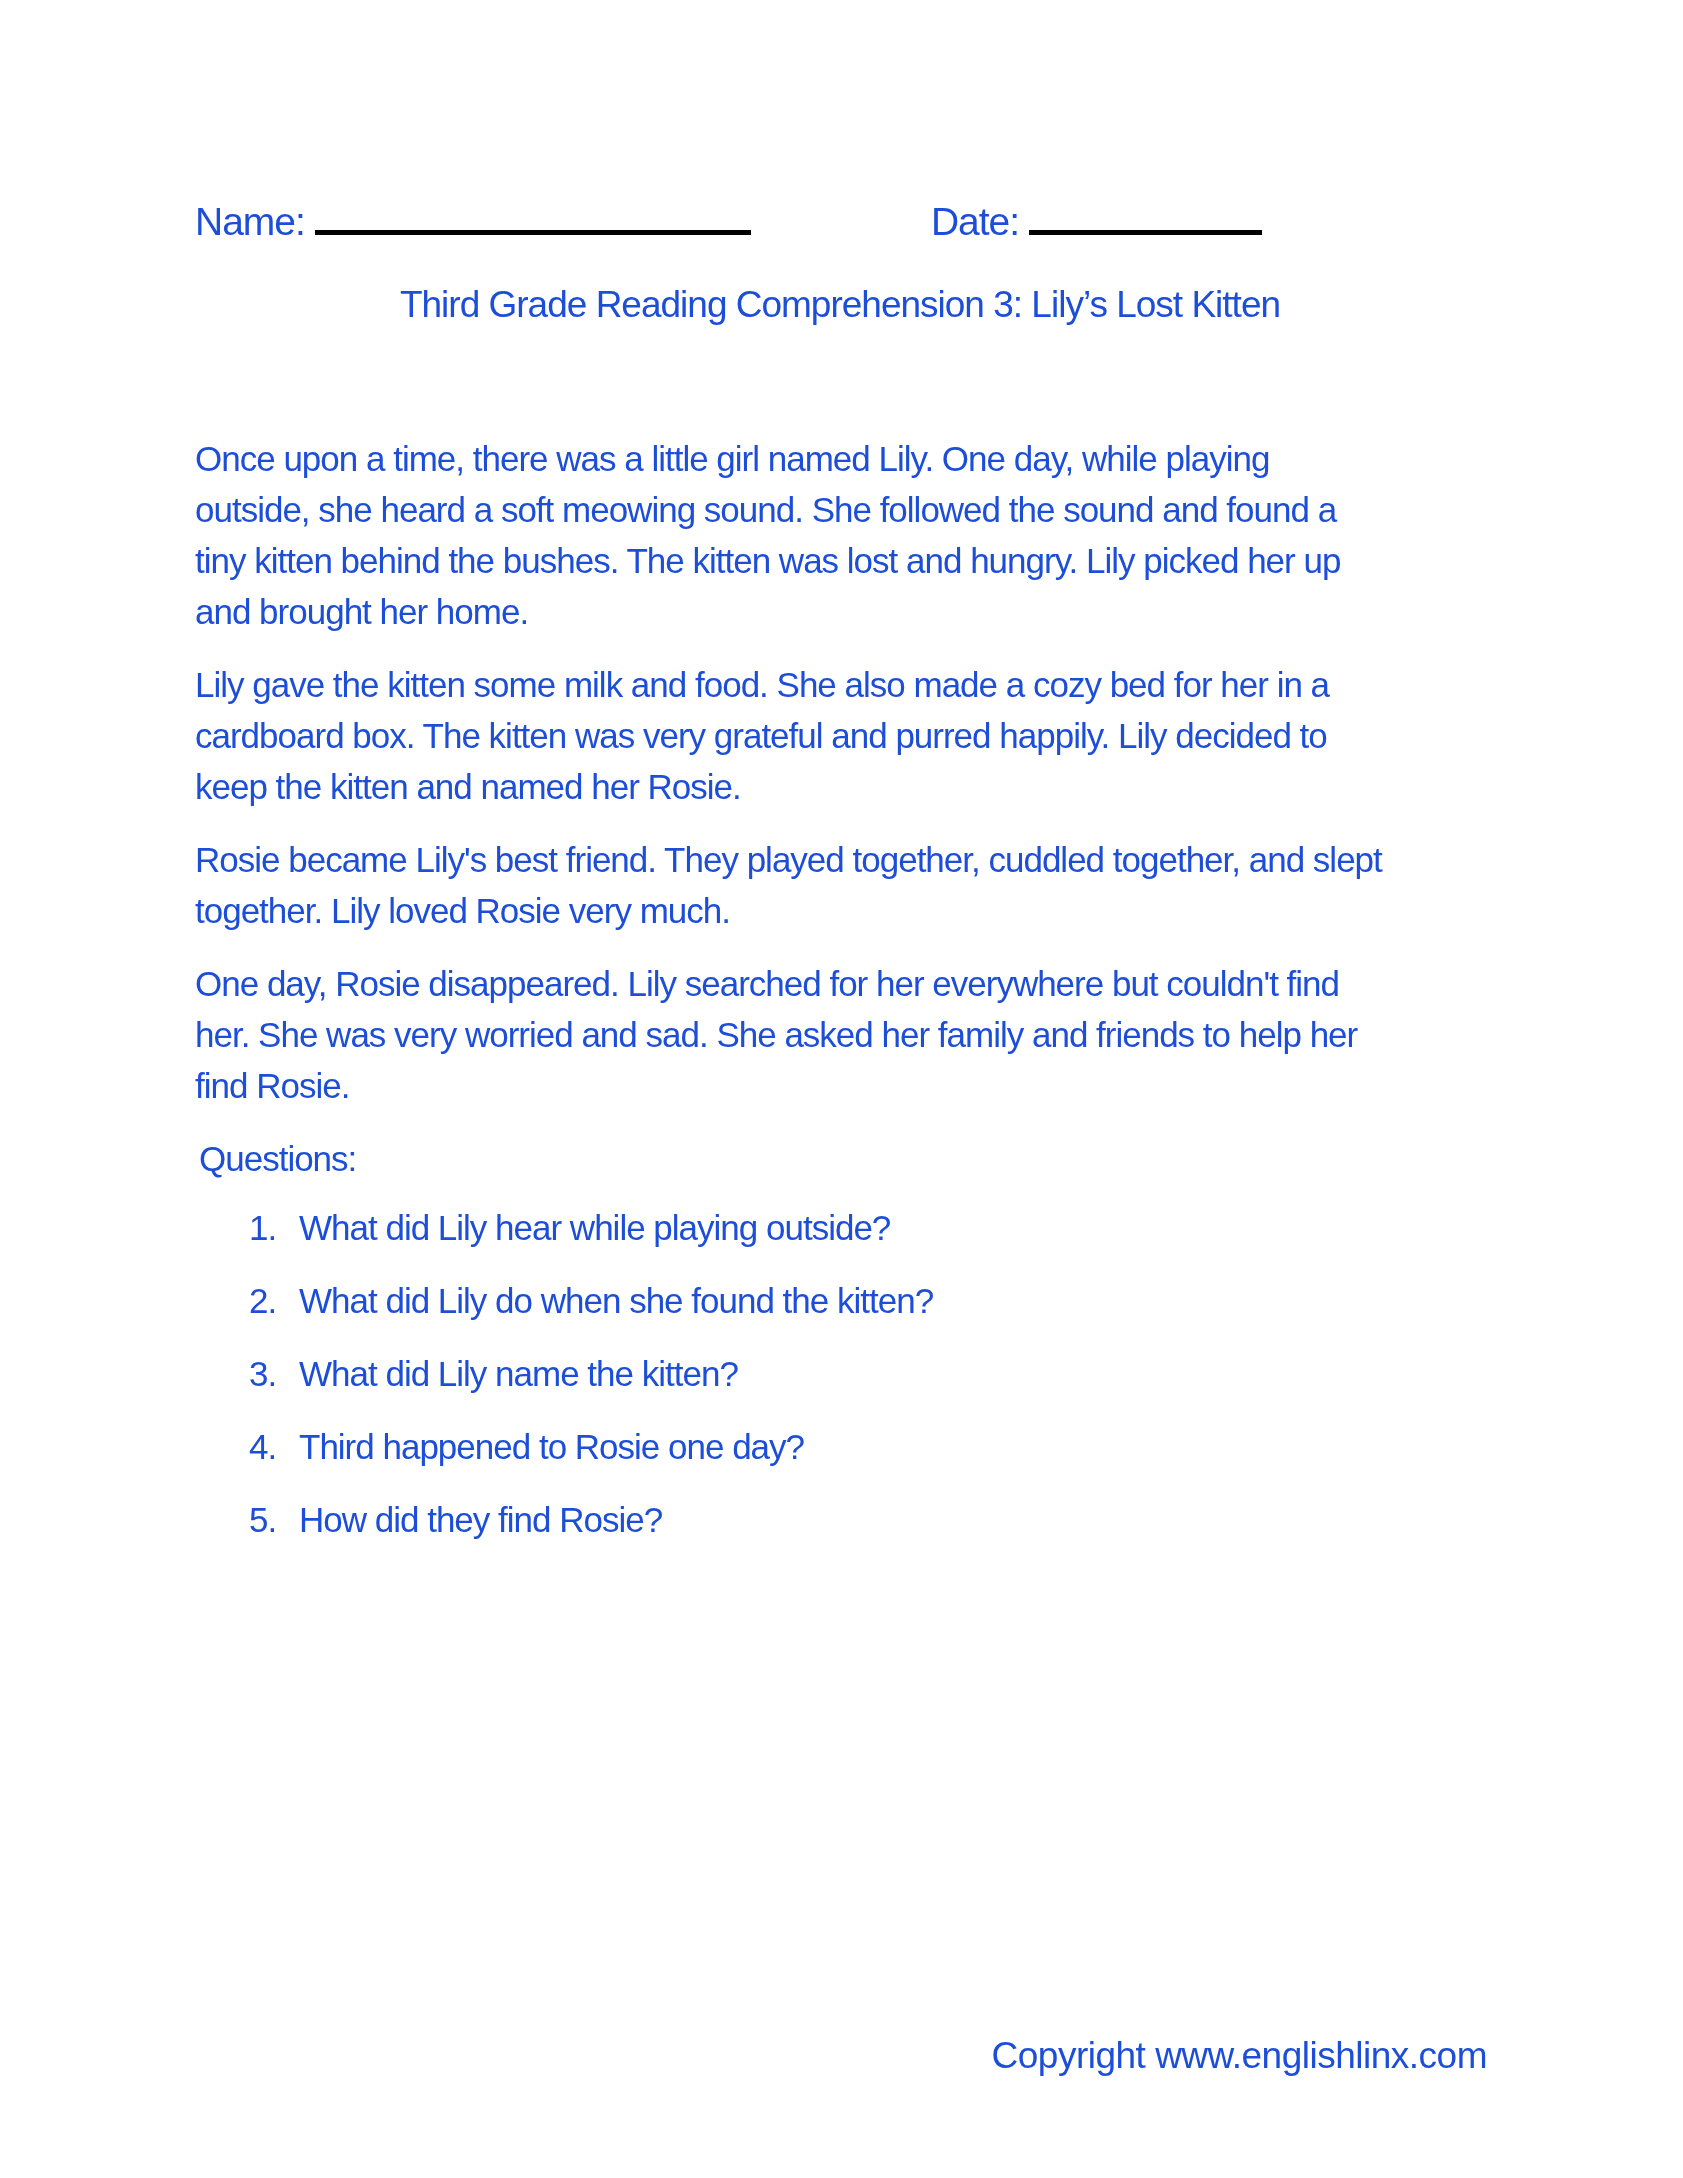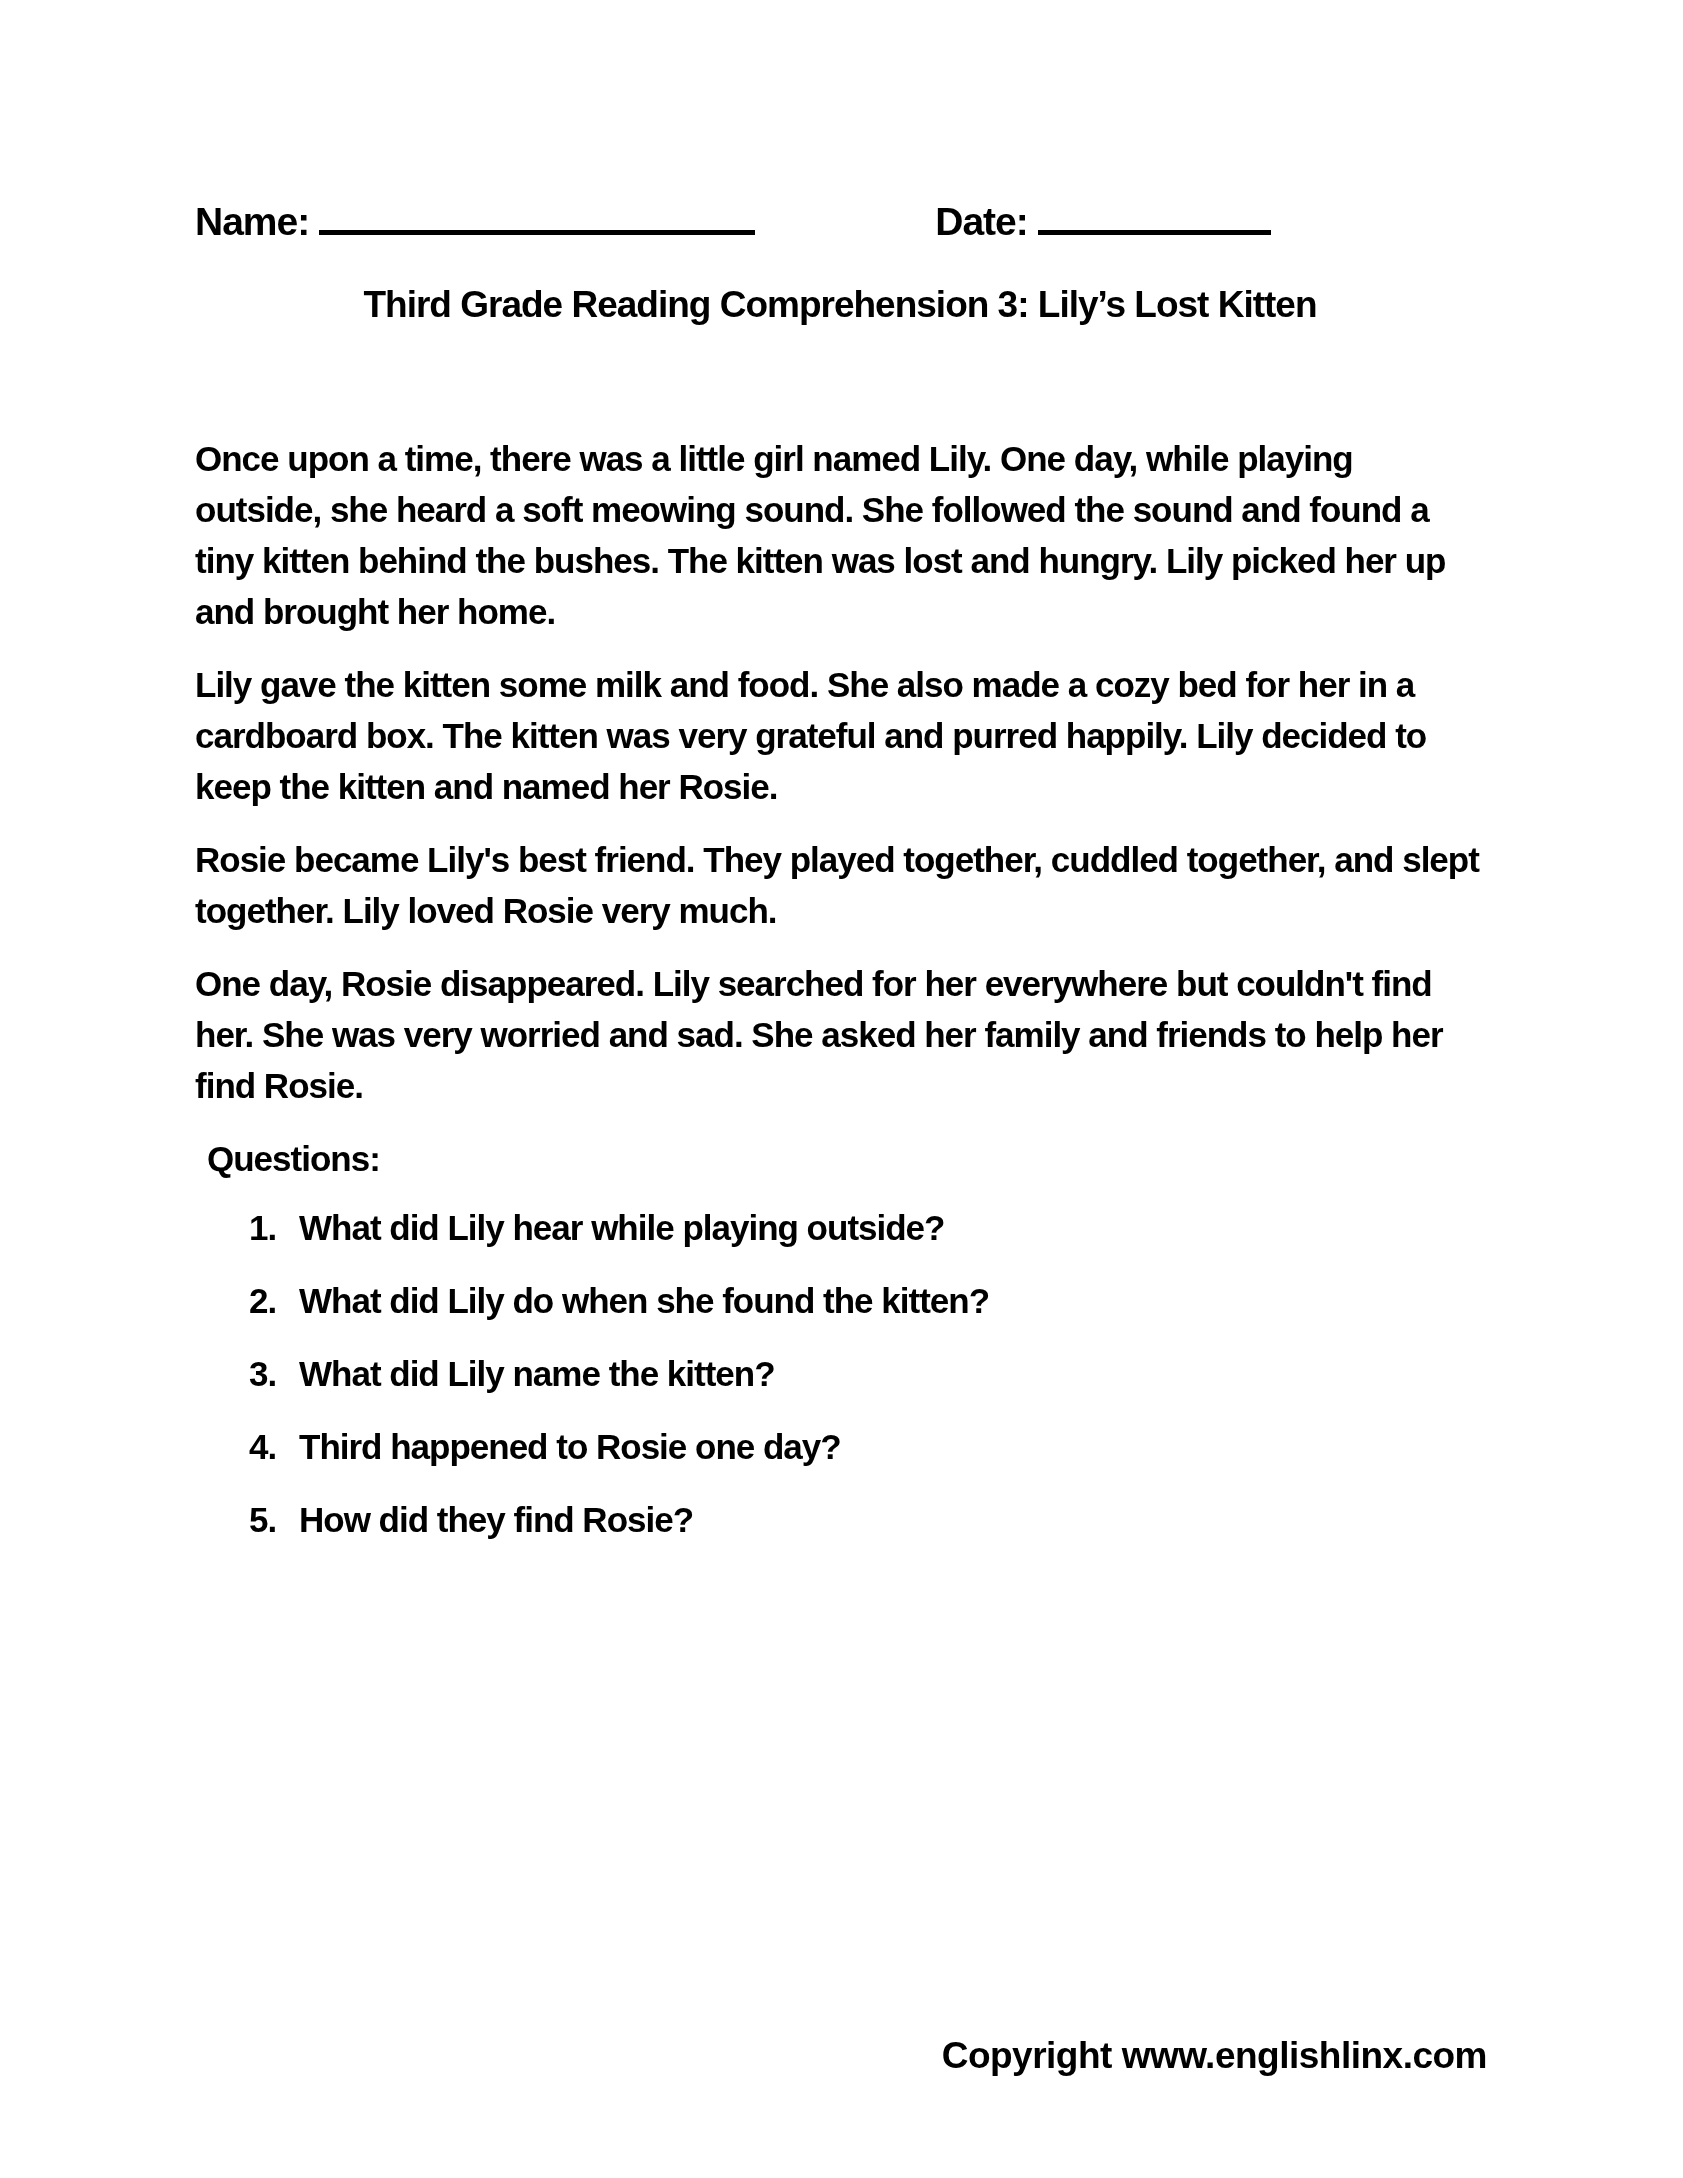--- a/index.html
+++ b/index.html
@@ -1,24 +1,23 @@
 <!DOCTYPE html>
 <html><head>
 <meta charset="utf-8">
 <style>
   html,body{margin:0;padding:0;background:#e8e8e8;}
   .page{
     position:relative;
     width:1683px;height:2178px;
     background:#ffffff;
-    color:#000000;
+    color:#1d4ed8;
     font-family:"Liberation Sans","DejaVu Sans",sans-serif;
     overflow:hidden;
     margin:0 auto;
-    font-weight:bold;
   }
   .content{
     position:absolute;
     left:195px;top:0;
     width:1290px;
   }
   .header-row{
     margin-top:196px;
     font-size:39px;
     letter-spacing:-1px;
@@ -46,21 +45,21 @@
     font-size:35px;
     letter-spacing:-1px;
     line-height:51px;
     white-space:pre-line;
     margin:12px 0 22px 0;
   }
   .q-heading{
     font-size:35px;
     letter-spacing:-1px;
     line-height:51px;
-    margin:0 0 18px 12px;
+    margin:0 0 18px 4px;
   }
   .questions{
     list-style:none;
     margin:0;padding:0;
   }
   .q-item{
     display:flex;
     margin:0 0 22px 54px;
     font-size:35px;
     letter-spacing:-1px;

